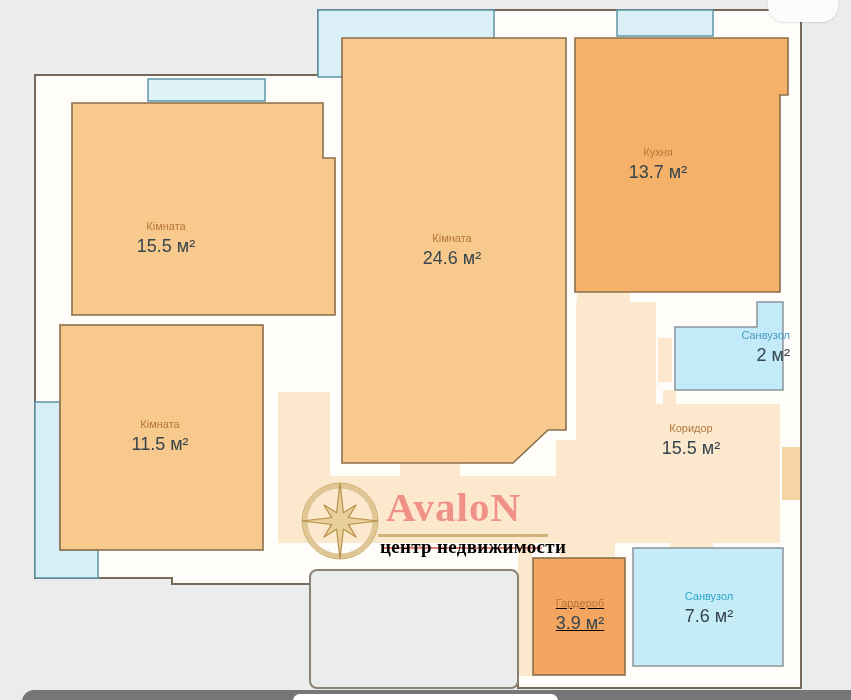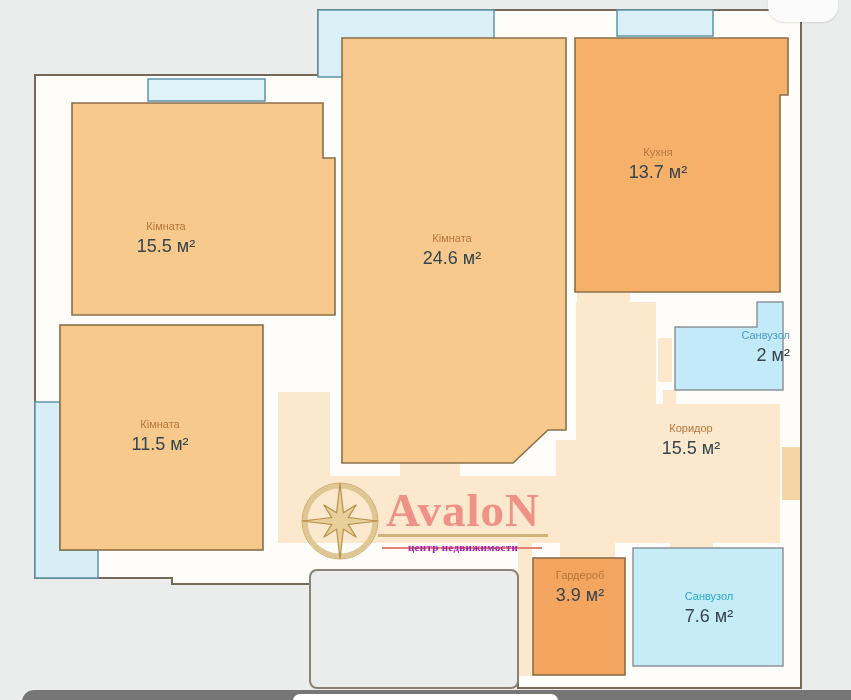--- a/index.html
+++ b/index.html
@@ -15,29 +15,29 @@
     text-align:center;line-height:1.4;white-space:nowrap;pointer-events:none;
   }
   .room-label .room-name{display:block;font-size:11px;color:#b5763a;}
   .room-label .room-area{display:block;font-size:18px;color:#36454d;}
   .room-label.teal .room-name{color:#2ba6c9;}
   .room-label.teal2 .room-name{color:#4a9cc4;}
   .room-label.right{transform:none;text-align:right;}
   
   .brand-text{
     position:absolute;left:386px;top:487px;width:170px;
-    font-family:"Liberation Serif",serif;font-weight:bold;font-size:47px;
+    font-family:"Liberation Serif",serif;font-weight:bold;font-size:41px;
     color:#ef9186;letter-spacing:1px;line-height:1;pointer-events:none;
   }
   .brand-rule{position:absolute;left:378px;top:534px;width:170px;height:3px;background:#c9a86b;opacity:.85;}
   .tagline-wrap{position:absolute;left:380px;top:539px;width:166px;height:16px;text-align:center;}
   .tagline-line{position:absolute;left:2px;top:8px;width:160px;height:2px;background:#e2837a;}
   .tagline-text{
     position:relative;font-family:"Liberation Serif",serif;font-weight:bold;
-    font-size:11px;color:#a21caf;letter-spacing:.3px;white-space:nowrap;line-height:16px;
+    font-size:19px;color:#000000;letter-spacing:.3px;white-space:nowrap;line-height:16px;
   }
   
   .status-pill{
     position:absolute;left:768px;top:0;width:70px;height:22px;background:#fbfbfb;
     border-radius:0 0 16px 16px;box-shadow:0 1px 2px rgba(0,0,0,.12);
   }
   .gesture-bar{
     position:absolute;left:22px;top:690px;width:829px;height:12px;
     background:#767676;border-top-left-radius:16px;
   }
@@ -121,21 +121,21 @@
   <div class="room-label" style="left:160px;top:417px;">
     <span class="room-name">Кімната</span>
     <span class="room-area">11.5 м²</span>
   </div>
 
   <div class="room-label" style="left:691px;top:406px;margin-top:15px;">
     <span class="room-name">Коридор</span>
     <span class="room-area">15.5 м²</span>
   </div>
 
-  <div class="room-label" style="left:580px;top:568px;">
+  <div class="room-label" style="left:580px;top:596px;text-decoration:underline;">
     <span class="room-name">Гардероб</span>
     <span class="room-area">3.9 м²</span>
   </div>
 
   <div class="room-label teal" style="left:709px;top:589px;">
     <span class="room-name">Санвузол</span>
     <span class="room-area">7.6 м²</span>
   </div>
 
   <div>

